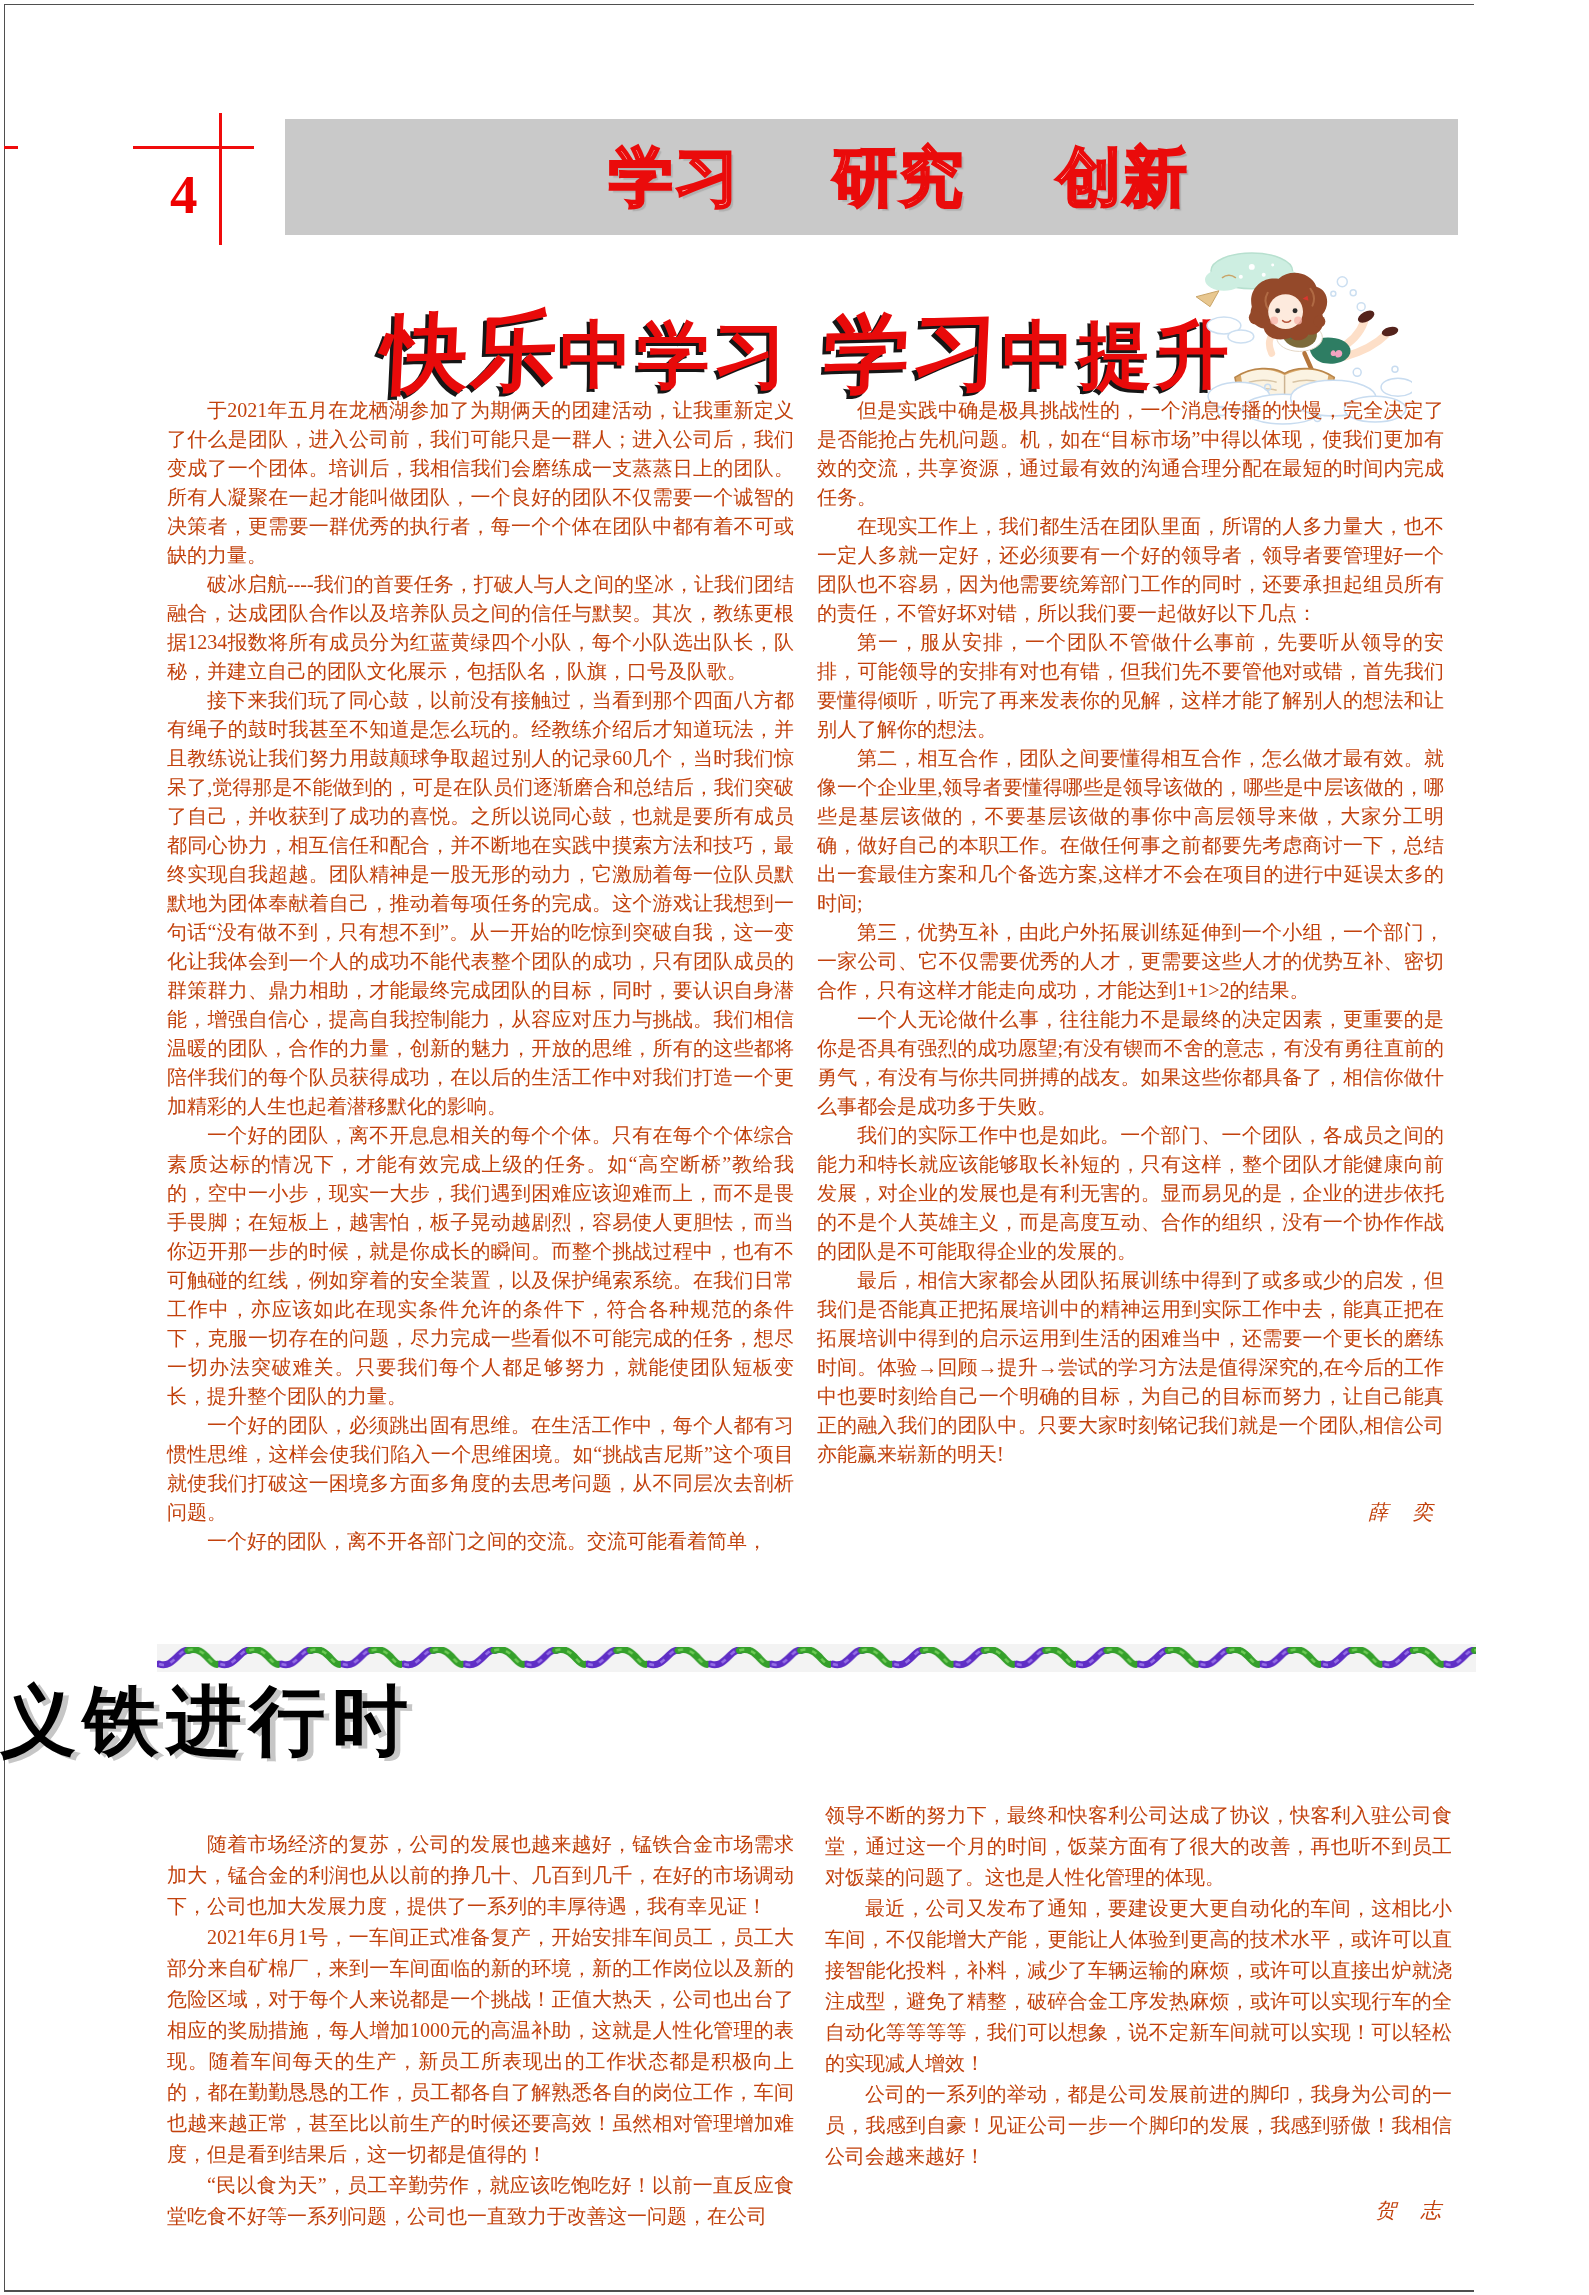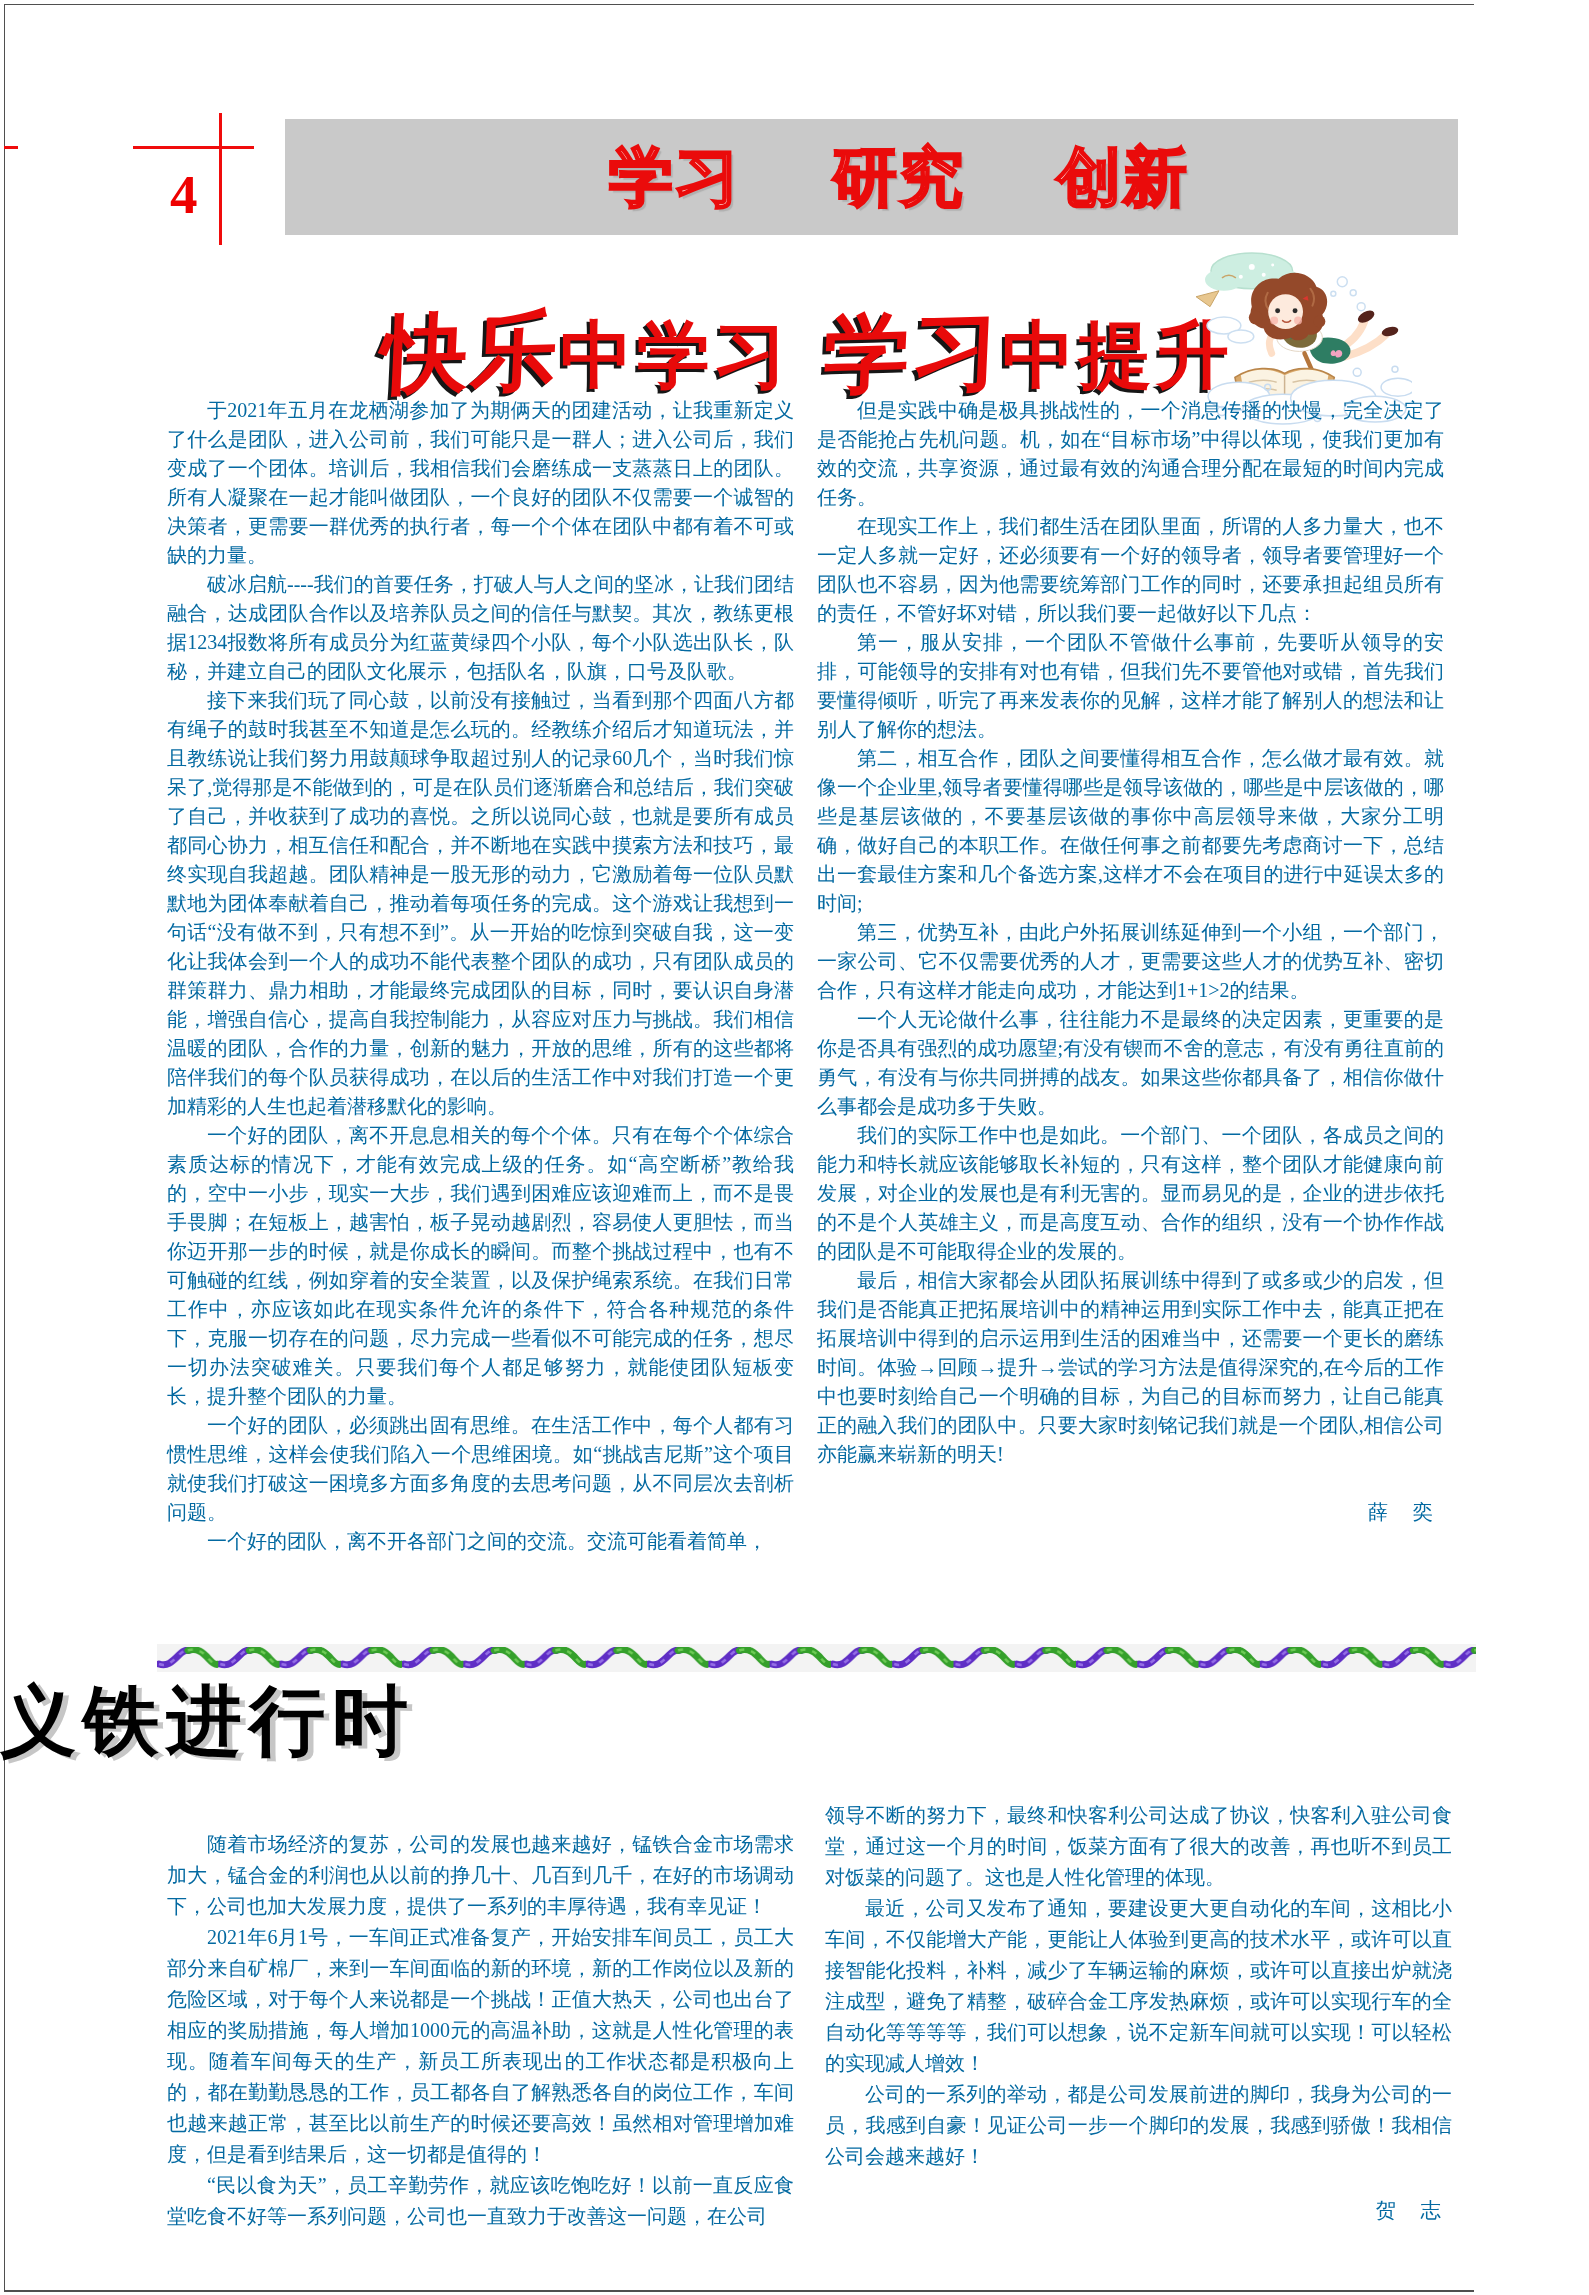--- a/index.html
+++ b/index.html
@@ -27,28 +27,28 @@
   .main-title{position:absolute;left:309px;top:288px;width:997px;height:107px;
     display:flex;align-items:flex-end;justify-content:center;white-space:nowrap;color:#e80a0a;}
   .tp{display:inline-block;}
   .tp.brush{font-family:"DejaVu Serif","Liberation Serif",serif;font-weight:bold;font-size:86px;line-height:1;
     letter-spacing:3px;text-shadow:-3.5px 3px 0 #161616;transform:skewX(-4deg) rotate(-1.5deg);}
   .tp.hei{font-family:"DejaVu Sans","Liberation Sans",sans-serif;font-weight:900;font-size:73px;line-height:1.08;
     letter-spacing:4px;text-shadow:-3px 2.5px 0 #161616;}
   .tp.gap-left{margin-left:33px;}
   
   .col{position:absolute;width:627px;font-size:20px;line-height:29px;text-align:justify;
-    word-break:break-all;color:#0369a1;}
+    word-break:break-all;color:#c2410c;}
   .col p{margin:0;text-indent:40px;}
   .col p.noindent{text-indent:0;}
   #a1l{left:167px;top:396px;}
   #a1r{left:817px;top:396px;}
   #a2l{left:167px;top:1800px;line-height:31px;margin-top:29px;}
   #a2r{left:825px;top:1800px;line-height:31px;}
-  .signature{margin-top:29px;text-align:right;padding-right:9px;letter-spacing:2px;font-size:20.4px;}
+  .signature{margin-top:29px;text-align:right;padding-right:9px;letter-spacing:2px;font-size:20.4px;font-style:italic;}
   #a2r .signature{margin-top:23px;}
   
   .divider-strip{position:absolute;left:157px;top:1644px;width:1319px;height:28px;background:#f3f3f3;}
   .divider-strip svg{display:block;margin-top:3px;}
   
   .a2-title{position:absolute;left:0;top:1683px;width:1589px;text-align:left;
     font-family:"DejaVu Sans","Liberation Sans",sans-serif;font-weight:900;font-size:76px;line-height:1;
     letter-spacing:7px;color:#000;text-shadow:5.5px 3px 0 #c6c6c6;}
   
   .illu{position:absolute;left:1193px;top:247px;width:219px;height:179px;}

